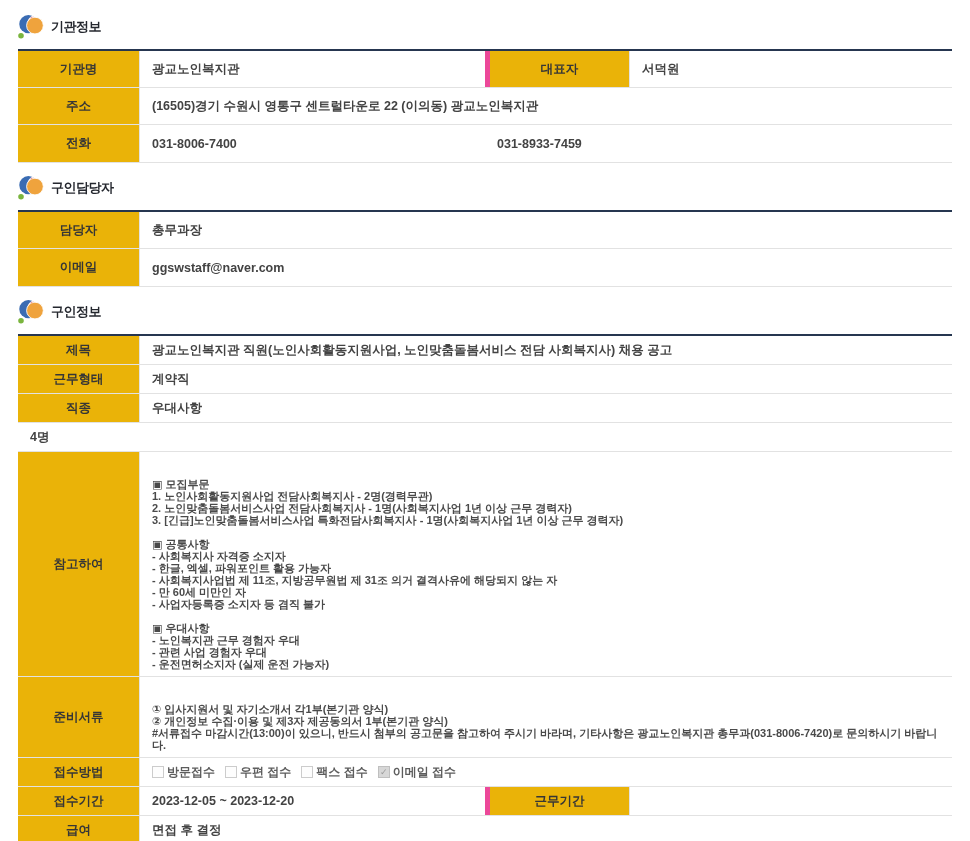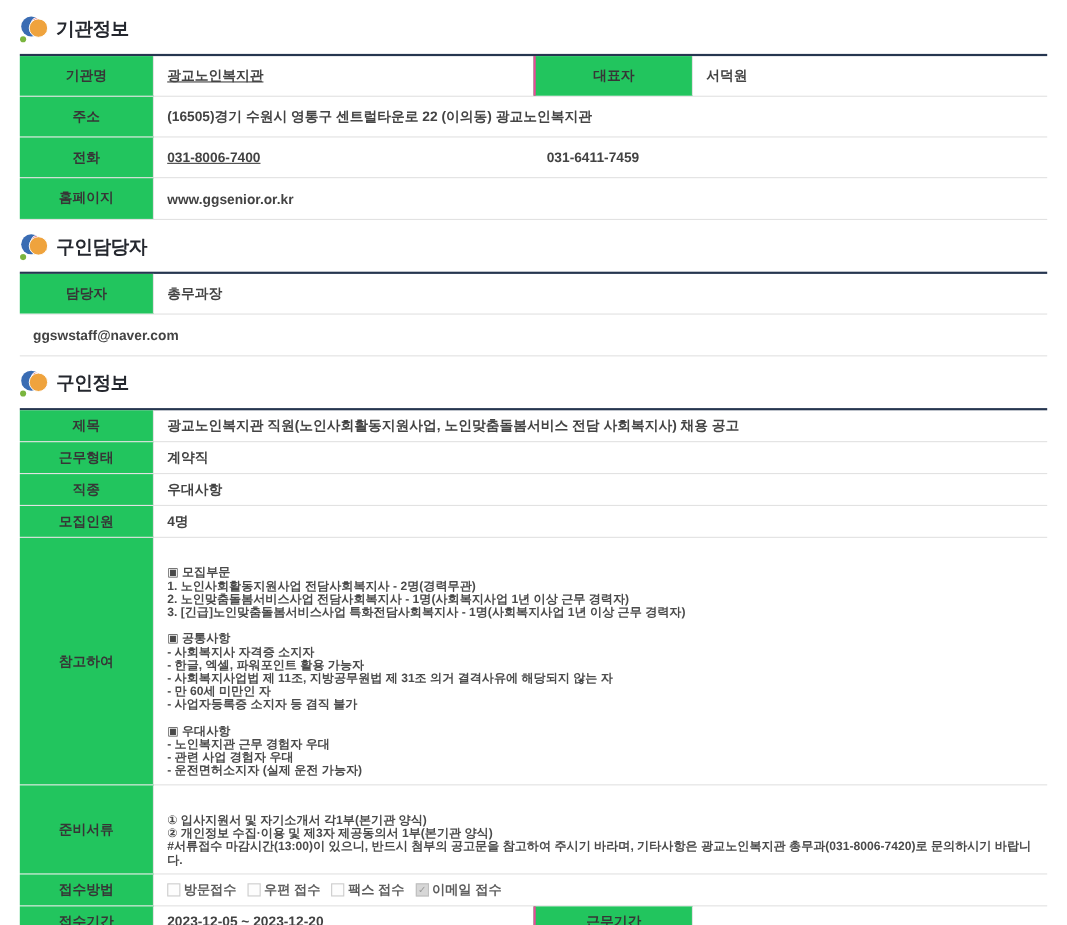--- a/index.html
+++ b/index.html
@@ -6,35 +6,35 @@
   html,body { background:#ffffff; }
   body {
     width:970px; height:841px;
     font-family:"Liberation Sans","DejaVu Sans",sans-serif;
     color:#3f3f3f; overflow:hidden;
   }
   .page { padding:2px 18px 0 18px; }
 
   
   .section-header { display:flex; align-items:center; gap:7px; margin:12px 0 10px 0; }
-  .section-header h2 { font-size:17px; font-weight:700; color:#24272e; letter-spacing:-0.5px; }
+  .section-header h2 { font-size:13px; font-weight:700; color:#24272e; letter-spacing:-0.5px; }
   .logo-icon { display:inline-flex; width:26px; height:25px; }
 
   
   .tbl { width:100%; border-top:2px solid #263650; border-bottom:1px solid #e2e2e2; margin-bottom:8px; }
   .row { display:flex; border-bottom:1px solid #e2e2e2; align-items:stretch; }
   .row:last-child { border-bottom:none; }
   .cell { display:flex; align-items:center; font-size:12.5px; font-weight:700; }
   .label {
-    width:122px; flex:0 0 122px; background:#22c55e; justify-content:center;
+    width:122px; flex:0 0 122px; background:#eab308; justify-content:center;
     text-align:left; color:#363636; border-right:1px solid #e2e2e2;
   }
-  .label.mid { width:145px; flex:0 0 145px; border-left:2px solid #ec4899; }
+  .label.mid { width:145px; flex:0 0 145px; border-left:5px solid #ec4899; }
   .value { flex:1 1 auto; padding:0 12px; color:#434343; }
-  .value.fixed1 { flex:0 0 345px; width:345px;text-decoration:underline; }
+  .value.fixed1 { flex:0 0 345px; width:345px; }
   .t1 .row { min-height:37px; }
   .t3 .row { min-height:29px; }
 
   
   .value.multiline {
     align-items:flex-start; padding-top:6px; padding-bottom:6px;
     white-space:pre-line; font-size:11px; line-height:12px; color:#4a4a4a;margin-top:20px;
   }
   .label.tall { align-items:center; }
 
@@ -74,25 +74,21 @@
         <div class="cell label mid">대표자</div>
         <div class="cell value">서덕원</div>
       </div>
       <div class="row">
         <div class="cell label">주소</div>
         <div class="cell value">(16505)경기 수원시 영통구 센트럴타운로 22 (이의동) 광교노인복지관</div>
       </div>
       <div class="row">
         <div class="cell label">전화</div>
         <div class="cell value fixed1">031-8006-7400</div>
-        <div class="cell value">031-6411-7459</div>
-      </div>
-      <div class="row">
-        <div class="cell label">홈페이지</div>
-        <div class="cell value">www.ggsenior.or.kr</div>
+        <div class="cell value">031-8933-7459</div>
       </div>
     </div>
   </div>
 
   <div class="section">
     <div class="section-header">
       <span class="logo-icon">
         <svg width="26" height="25" viewBox="0 0 27 26" xmlns="http://www.w3.org/2000/svg">
           <circle cx="10.8" cy="10.5" r="9.5" fill="#3a6cb3"></circle>
           <ellipse cx="14.2" cy="8.6" rx="3.9" ry="6.3" fill="#cb2228" stroke="#ffffff" stroke-width="0.9" transform="rotate(16 14.2 8.6)"></ellipse>
@@ -101,20 +97,21 @@
         </svg>
       </span>
       <h2>구인담당자</h2>
     </div>
     <div class="tbl t1">
       <div class="row">
         <div class="cell label">담당자</div>
         <div class="cell value">총무과장</div>
       </div>
       <div class="row">
+        <div class="cell label">이메일</div>
         <div class="cell value">ggswstaff@naver.com</div>
       </div>
     </div>
   </div>
 
   <div class="section">
     <div class="section-header">
       <span class="logo-icon">
         <svg width="26" height="25" viewBox="0 0 27 26" xmlns="http://www.w3.org/2000/svg">
           <circle cx="10.8" cy="10.5" r="9.5" fill="#3a6cb3"></circle>
@@ -132,21 +129,20 @@
       </div>
       <div class="row">
         <div class="cell label">근무형태</div>
         <div class="cell value">계약직</div>
       </div>
       <div class="row">
         <div class="cell label">직종</div>
         <div class="cell value">우대사항</div>
       </div>
       <div class="row">
-        <div class="cell label">모집인원</div>
         <div class="cell value">4명</div>
       </div>
       <div class="row">
         <div class="cell label tall">참고하여</div>
         <div class="cell value multiline">▣ 모집부문
 1. 노인사회활동지원사업 전담사회복지사 - 2명(경력무관)
 2. 노인맞춤돌봄서비스사업 전담사회복지사 - 1명(사회복지사업 1년 이상 근무 경력자)
 3. [긴급]노인맞춤돌봄서비스사업 특화전담사회복지사 - 1명(사회복지사업 1년 이상 근무 경력자)
 
 ▣ 공통사항

